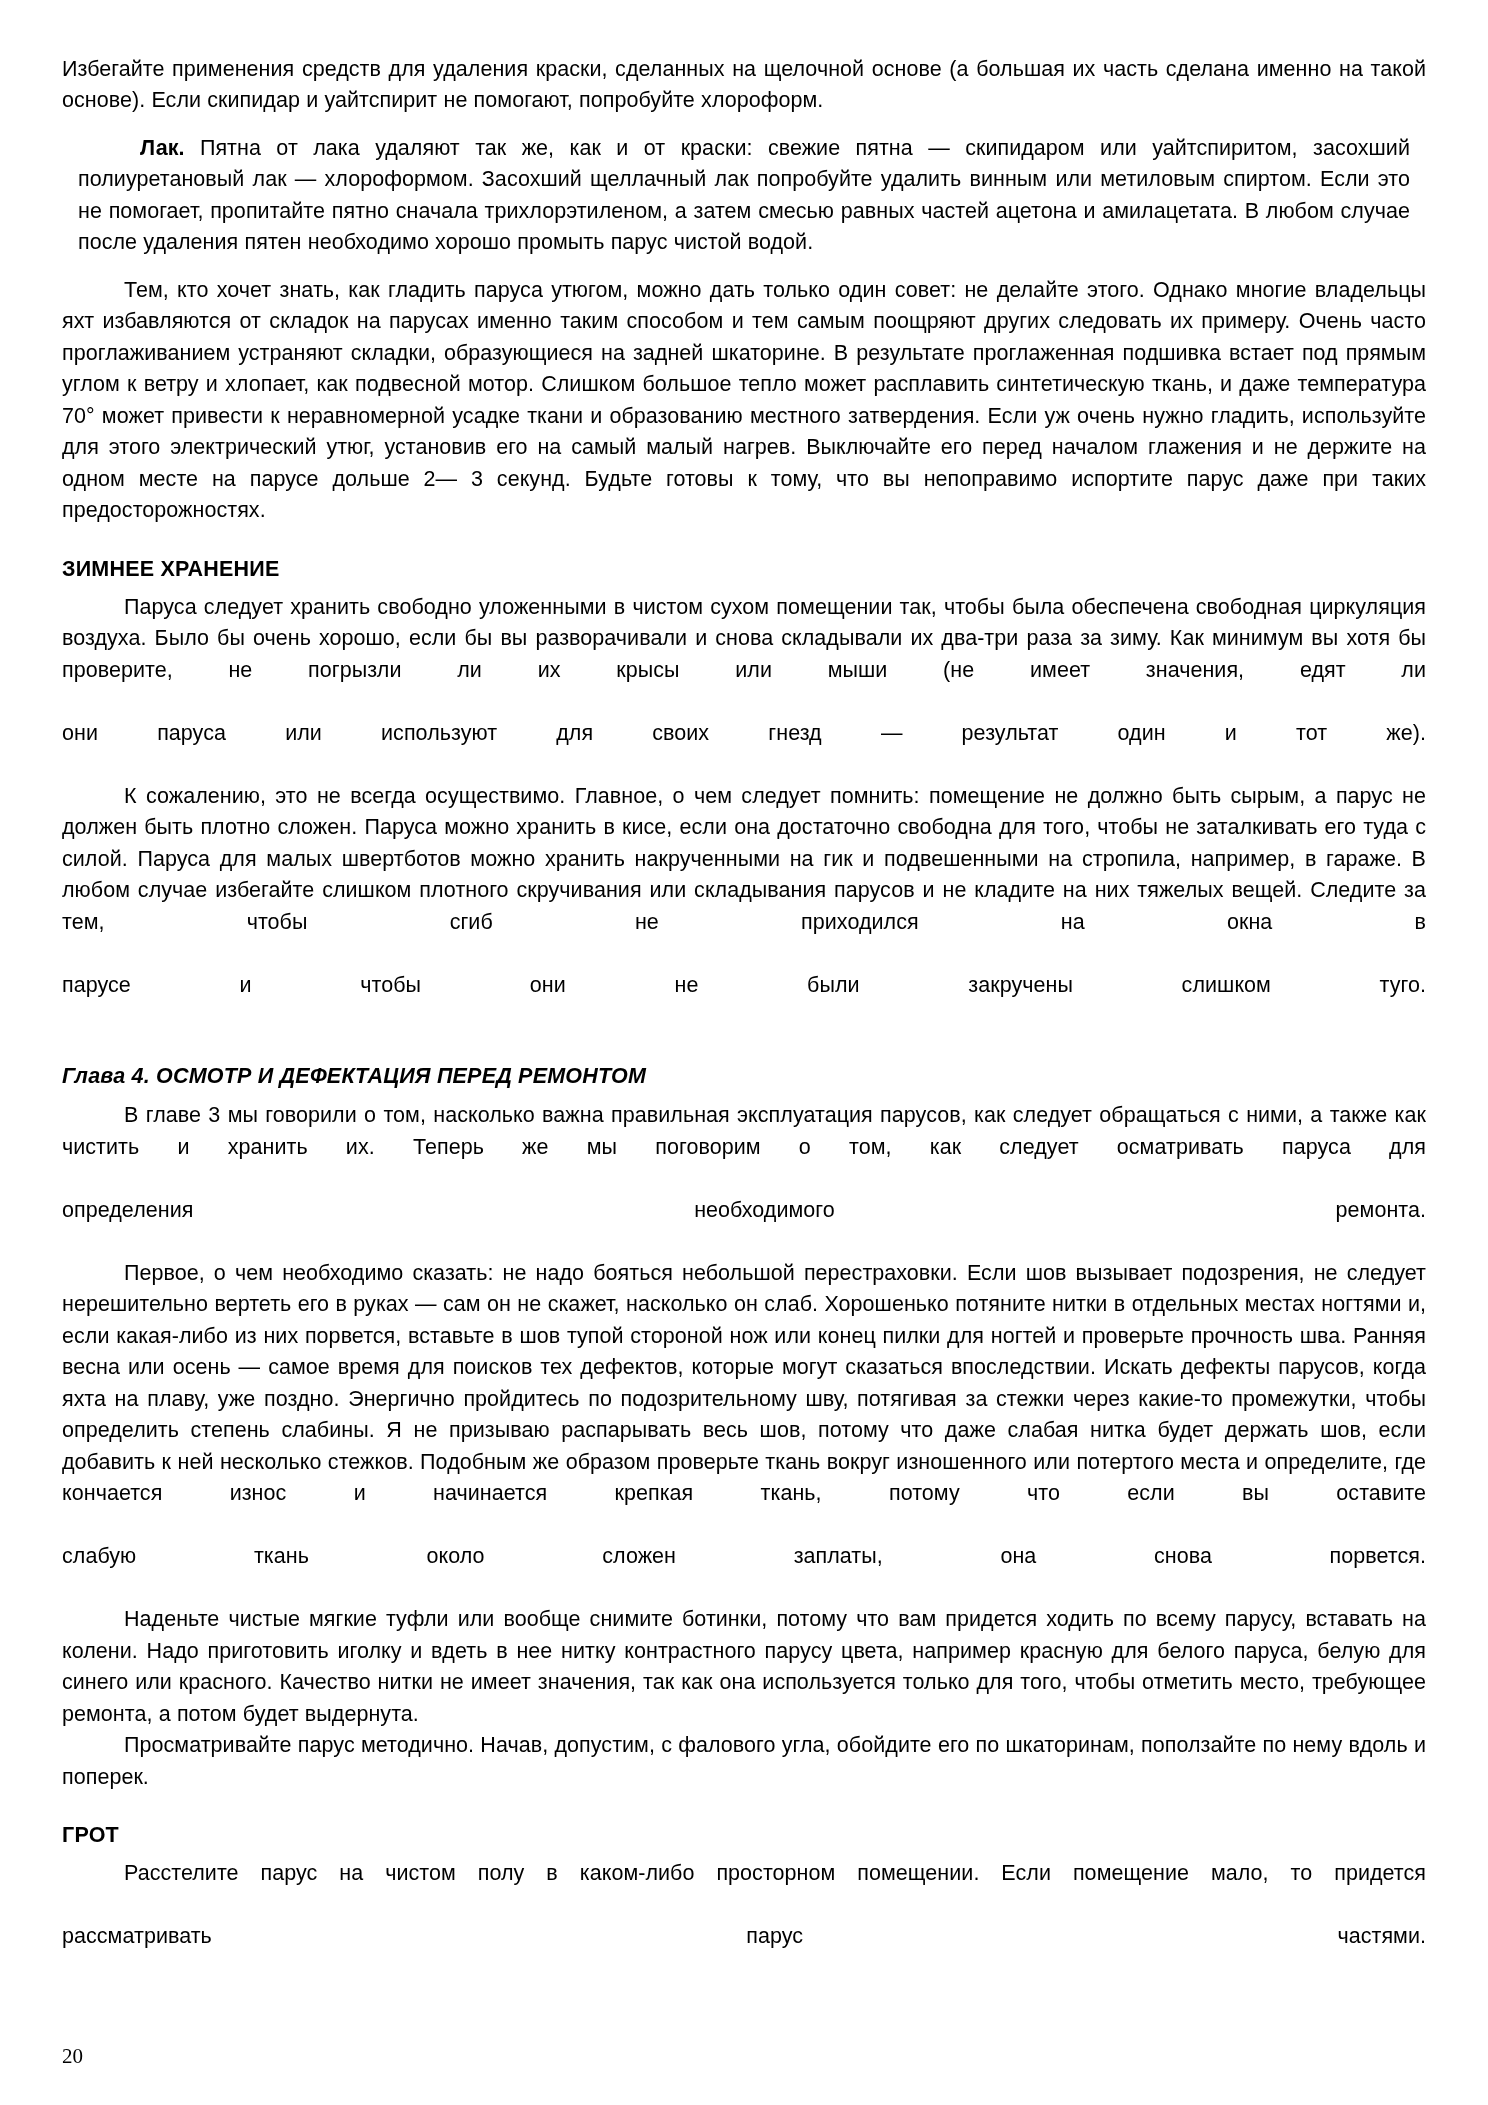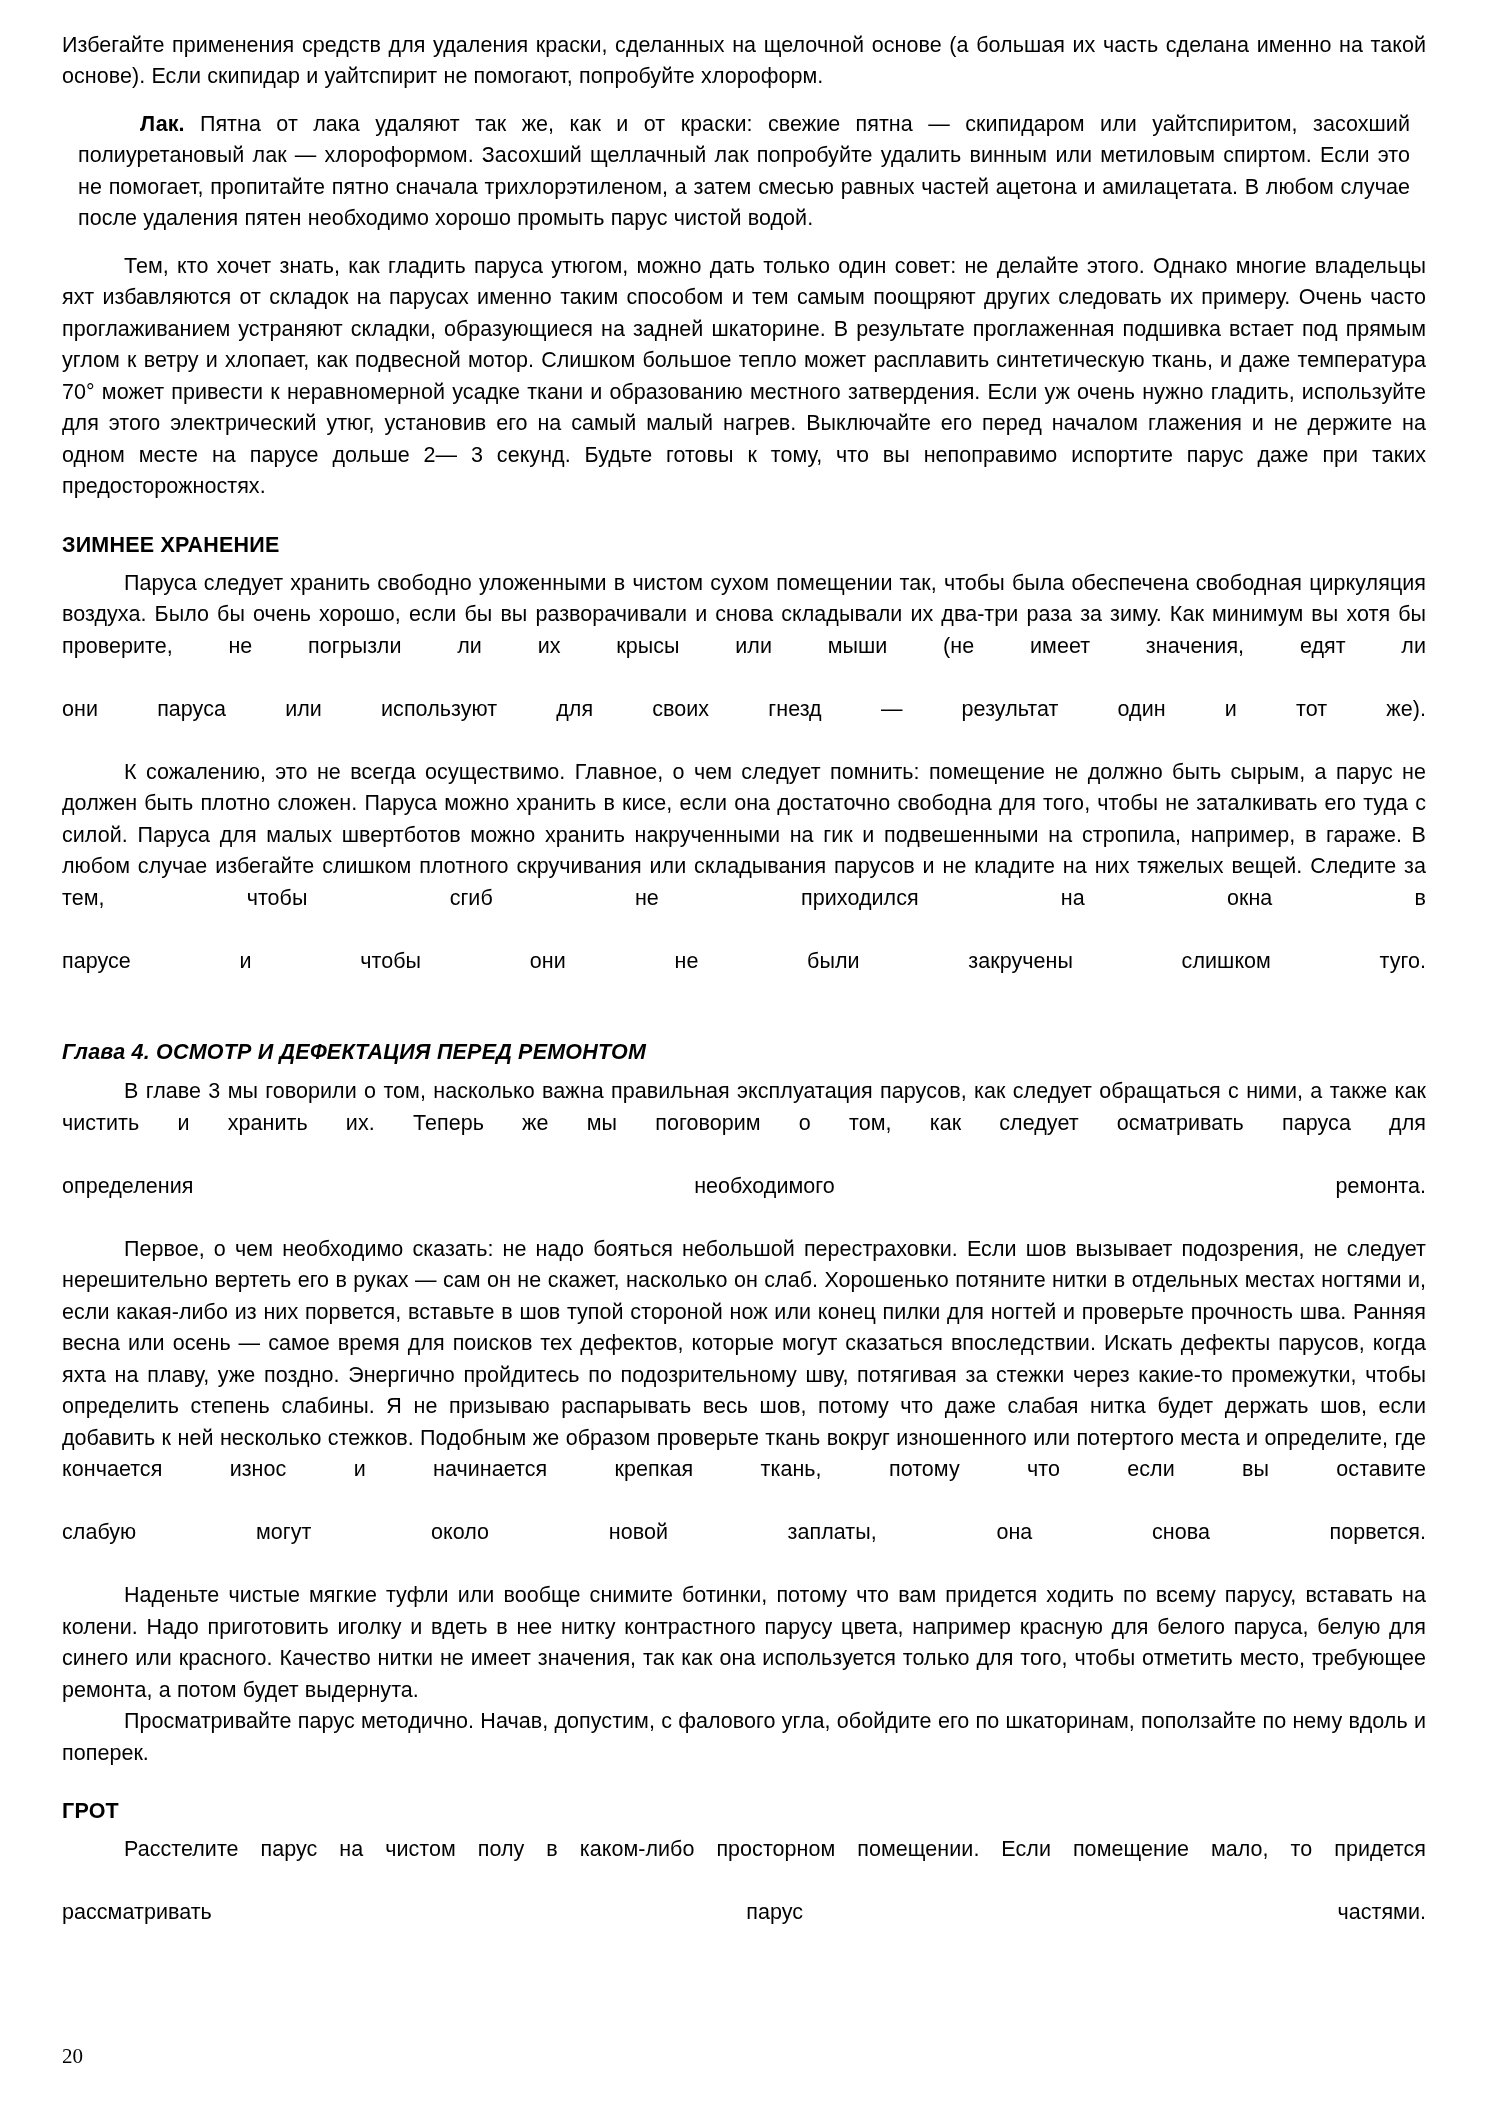--- a/index.html
+++ b/index.html
@@ -8,21 +8,21 @@
     padding: 0;
     background: #ffffff;
   }
   .page {
     position: relative;
     width: 1488px;
     height: 2105px;
     margin: 0 auto;
     background: #ffffff;
     box-sizing: border-box;
-    padding: 30px 62px 0 62px;
+    padding: 54px 62px 0 62px;
     font-family: "Liberation Sans", sans-serif;
     color: #000000;
   }
   .body-text {
     font-size: 21.5px;
     line-height: 1.465;
     text-align: justify;
     text-justify: inter-word;
     margin: 0;
     letter-spacing: 0.05px;
@@ -91,21 +91,21 @@
   <p class="body-text indent stretch">К сожалению, это не всегда осуществимо. Главное, о чем следует помнить: помещение не должно быть сырым, а парус не должен быть плотно сложен. Паруса можно хранить в кисе, если она достаточно свободна для того, чтобы не заталкивать его туда с силой. Паруса для малых швертботов можно хранить накрученными на гик и подвешенными на стропила, например, в гараже. В любом случае избегайте слишком плотного скручивания или складывания парусов и не кладите на них тяжелых вещей. Следите за тем, чтобы сгиб не приходился на окна в</p>
   <p class="body-text stretch">парусе и чтобы они не были закручены слишком туго.</p>
 
 
   <h2 class="chapter-head">Глава 4. ОСМОТР И ДЕФЕКТАЦИЯ ПЕРЕД РЕМОНТОМ</h2>
 
   <p class="body-text indent stretch">В главе 3 мы говорили о том, насколько важна правильная эксплуатация парусов, как следует обращаться с ними, а также как чистить и хранить их. Теперь же мы поговорим о том, как следует осматривать паруса для</p>
   <p class="body-text stretch">определения необходимого ремонта.</p>
 
   <p class="body-text indent stretch">Первое, о чем необходимо сказать: не надо бояться небольшой перестраховки. Если шов вызывает подозрения, не следует нерешительно вертеть его в руках — сам он не скажет, насколько он слаб. Хорошенько потяните нитки в отдельных местах ногтями и, если какая-либо из них порвется, вставьте в шов тупой стороной нож или конец пилки для ногтей и проверьте прочность шва. Ранняя весна или осень — самое время для поисков тех дефектов, которые могут сказаться впоследствии. Искать дефекты парусов, когда яхта на плаву, уже поздно. Энергично пройдитесь по подозрительному шву, потягивая за стежки через какие-то промежутки, чтобы определить степень слабины. Я не призываю распарывать весь шов, потому что даже слабая нитка будет держать шов, если добавить к ней несколько стежков. Подобным же образом проверьте ткань вокруг изношенного или потертого места и определите, где кончается износ и начинается крепкая ткань, потому что если вы оставите</p>
-  <p class="body-text stretch">слабую могут около новой заплаты, она снова порвется.</p>
+  <p class="body-text stretch">слабую ткань около сложен заплаты, она снова порвется.</p>
 
   <p class="body-text indent">Наденьте чистые мягкие туфли или вообще снимите ботинки, потому что вам придется ходить по всему парусу, вставать на колени. Надо приготовить иголку и вдеть в нее нитку контрастного парусу цвета, например красную для белого паруса, белую для синего или красного. Качество нитки не имеет значения, так как она используется только для того, чтобы отметить место, требующее ремонта, а потом будет выдернута.</p>
 
   <p class="body-text indent">Просматривайте парус методично. Начав, допустим, с фалового угла, обойдите его по шкаторинам, поползайте по нему вдоль и поперек.</p>
 
   <h2 class="section-head">ГРОТ</h2>
 
   <p class="body-text indent stretch">Расстелите парус на чистом полу в каком-либо просторном помещении. Если помещение мало, то придется</p>
   <p class="body-text stretch">рассматривать парус частями.</p>
 

